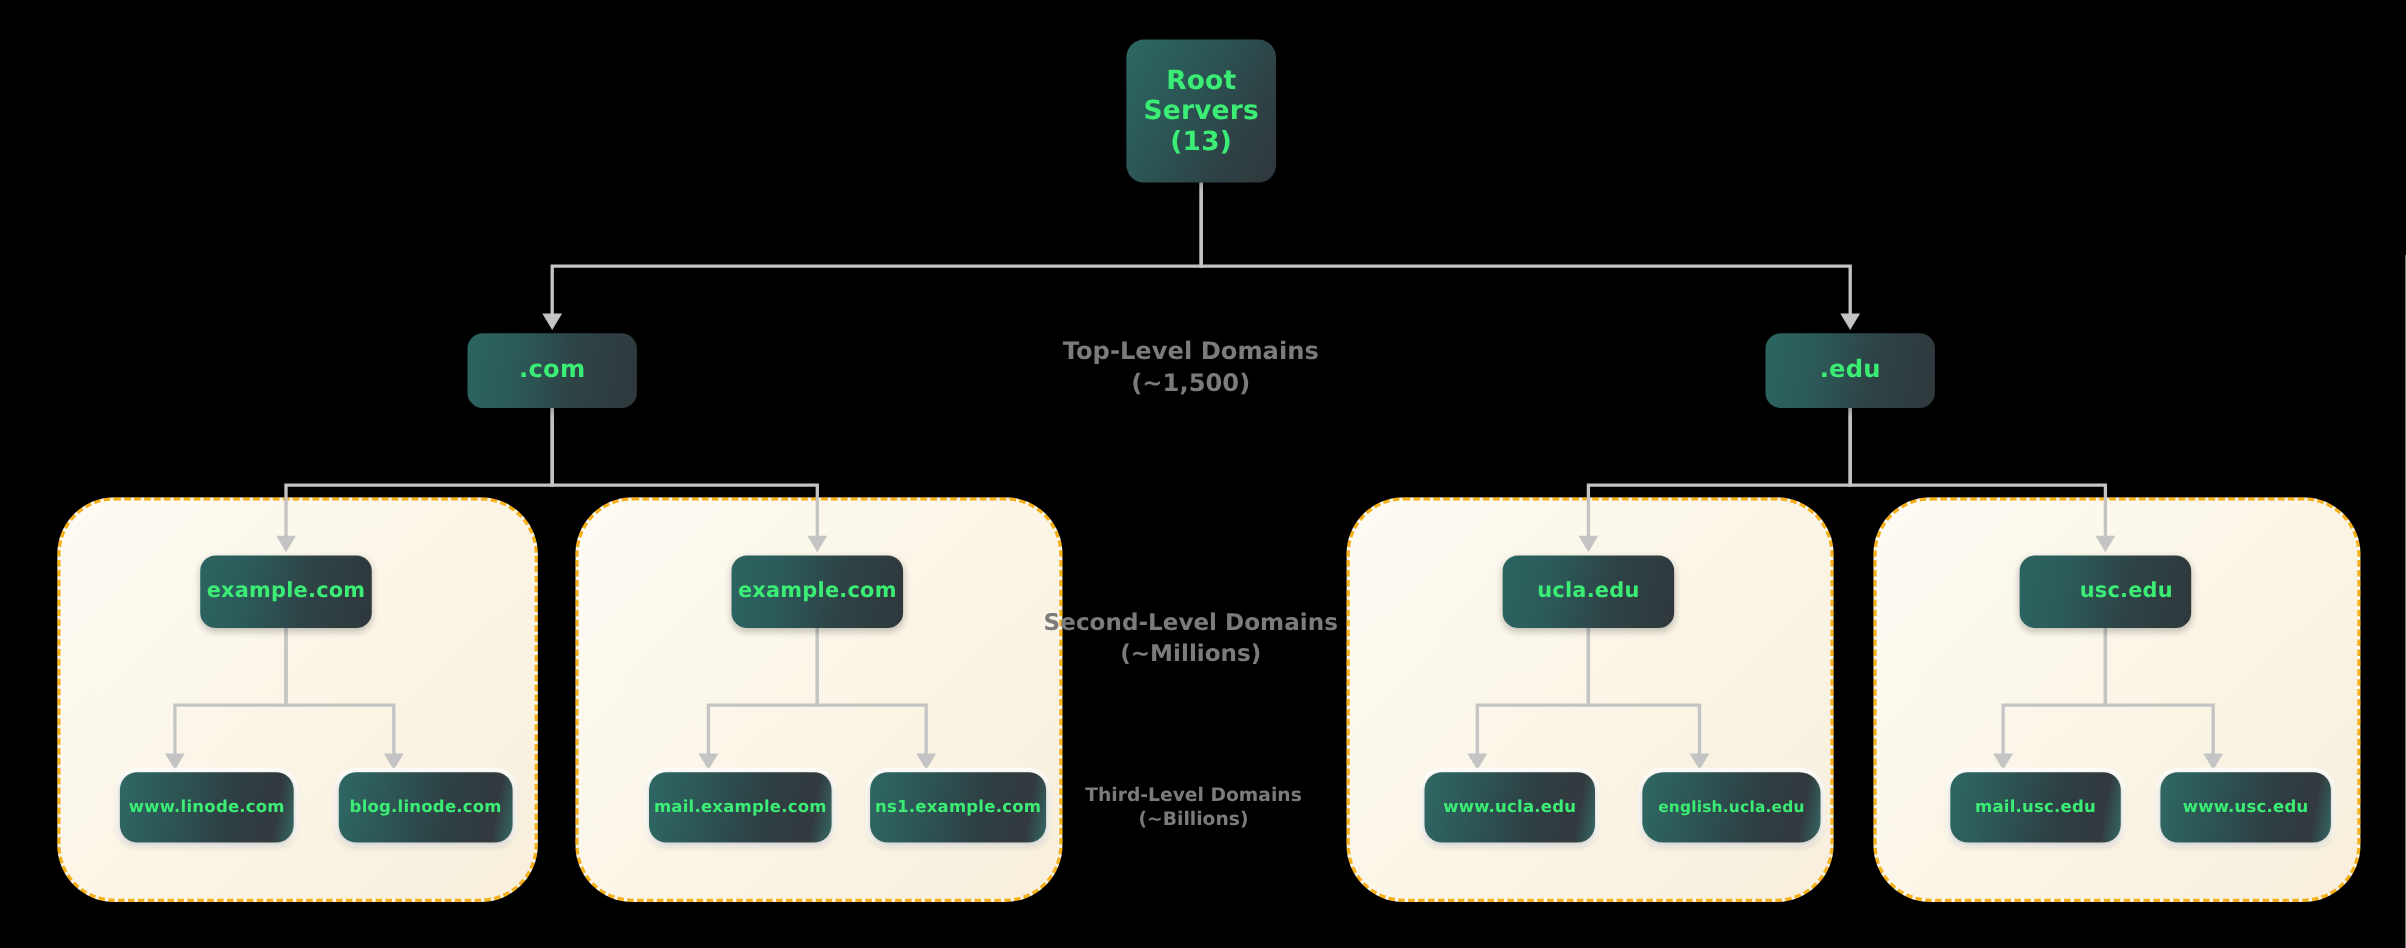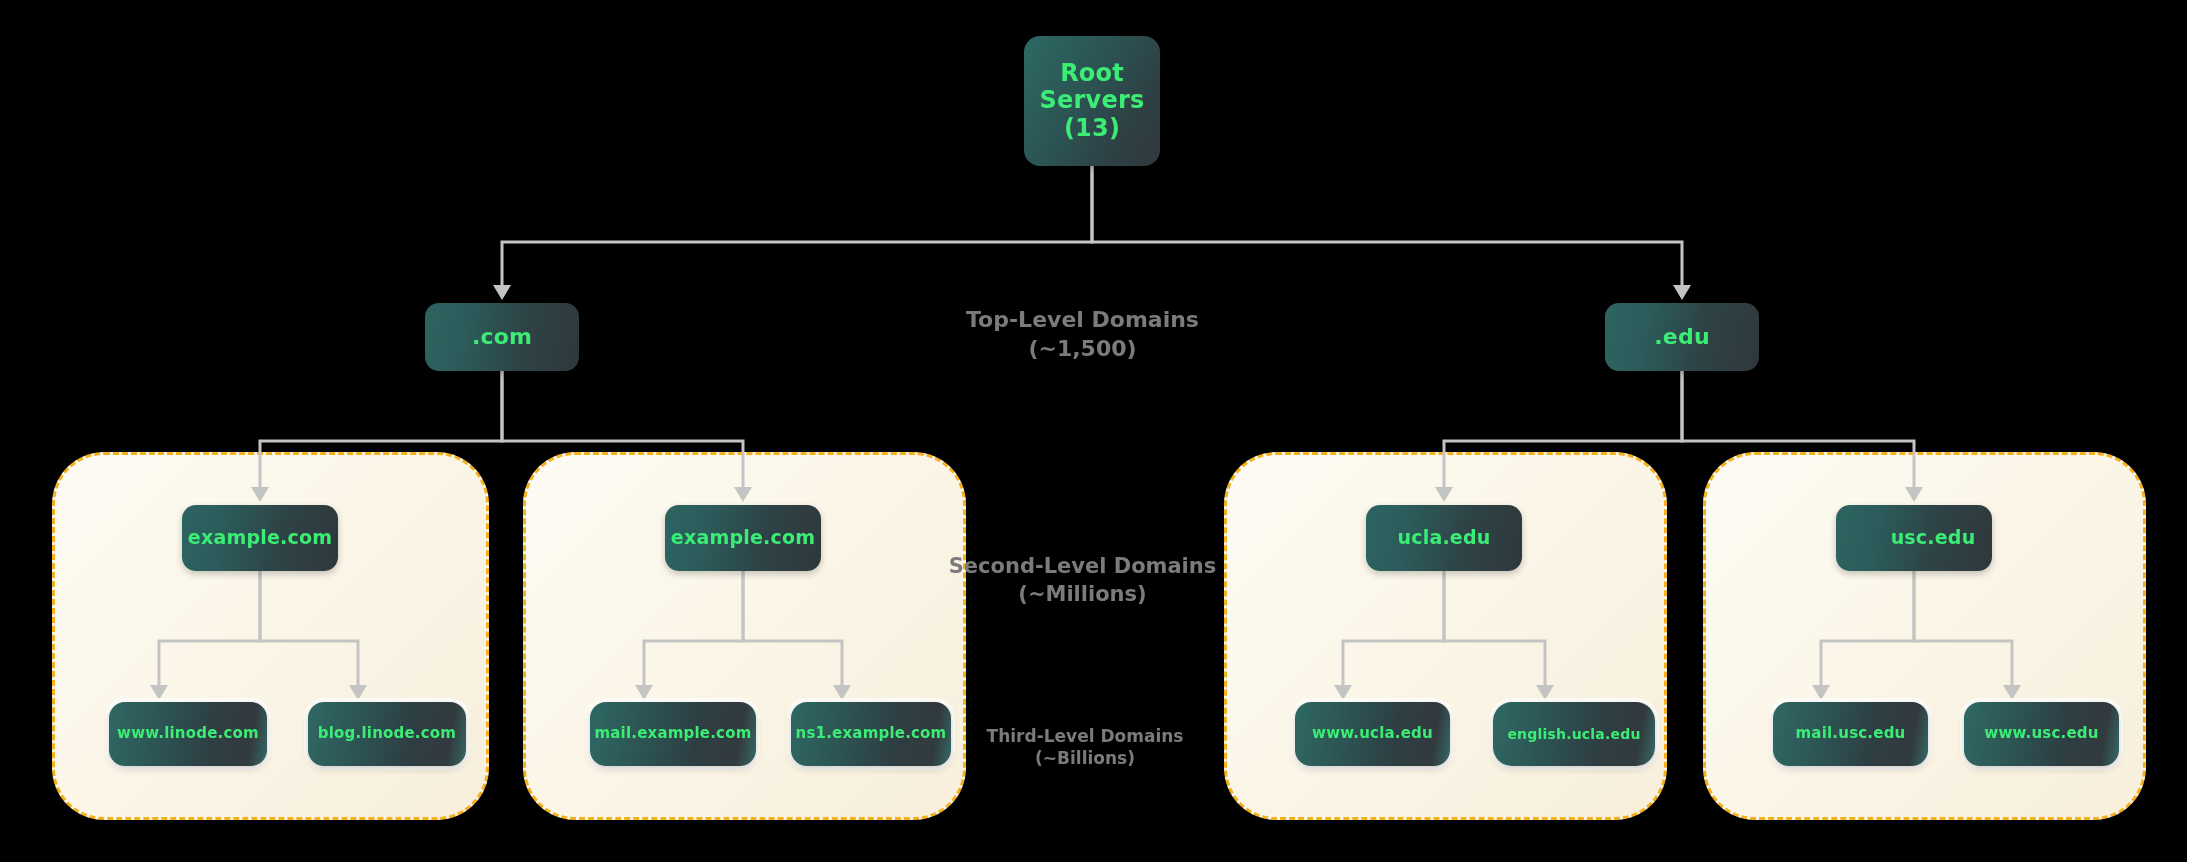--- a/index.html
+++ b/index.html
@@ -202,17 +202,17 @@
       <div class="node level3" style="left: 1935px; top: 702px; width: 155px; height: 64px; font-size: 15px; color: rgb(59, 237, 116);">
         <span class="node-label">www.usc.edu</span>
       </div>
     </div>
 
   <div id="captions-layer">
       <div class="tier-caption" style="left: 920px; top: 305px; width: 325px; font-size: 22px; color: rgb(123, 123, 123);">Top-Level Domains
 (~1,500)</div>
       <div class="tier-caption" style="left: 920px; top: 508px; width: 325px; font-size: 21px; color: rgb(123, 123, 123); margin-top: 45px;">Second-Level Domains
 (~Millions)</div>
-      <div class="tier-caption" style="left: 940px; top: 712px; width: 290px; font-size: 17px; color: rgb(123, 123, 123); margin-top: 13px;">Third-Level Domains
+      <div class="tier-caption" style="left: 940px; top: 712px; width: 290px; font-size: 17px; color: rgb(123, 123, 123);">Third-Level Domains
 (~Billions)</div>
     </div>
 
 </div>
 
 </body></html>

